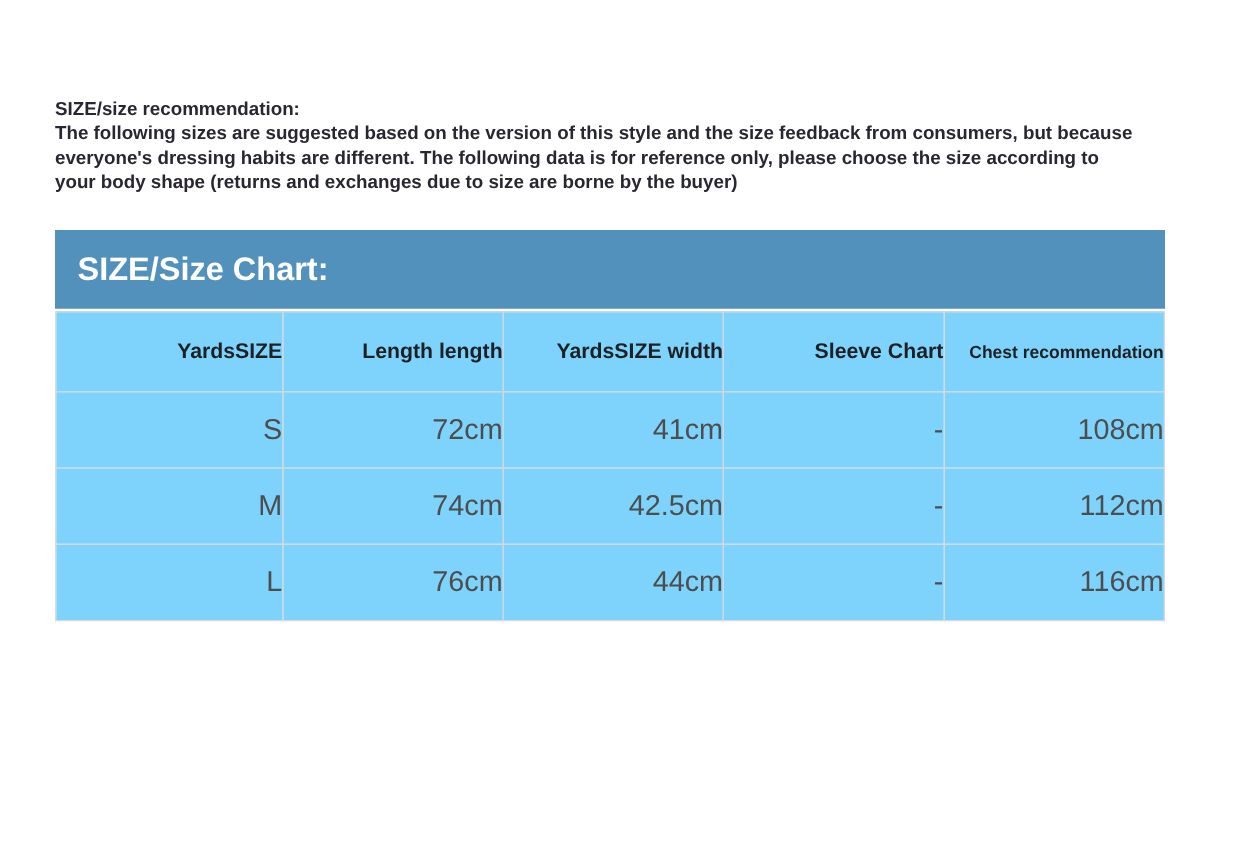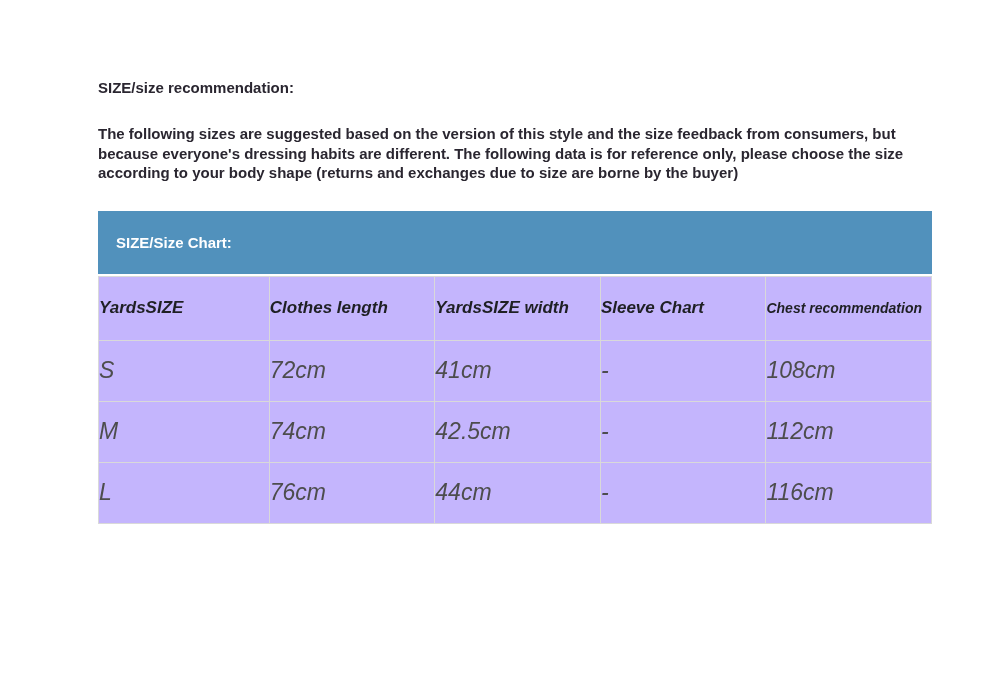--- a/index.html
+++ b/index.html
@@ -7,59 +7,57 @@
   body { font-family: "Liberation Sans", sans-serif; }
 
   .page {
     position: relative;
     width: 1000px;
     height: 674px;
     background: #ffffff;
     overflow: hidden;
   }
   .content {
-    padding: 79px 68px 0 98px;
+    padding: 79px 68px 0 44px;
   }
   .rec-title {
     font-size: 15px;
     font-weight: bold;
     color: var(--heading-text, #2a2630);
     line-height: 18px;
   }
   .rec-text {
-    margin-top: 27px;
     font-size: 15px;
     font-weight: bold;
     color: var(--heading-text, #2a2630);
     line-height: 19.5px;
     max-width: 870px;
   }
   .banner {
     margin-top: 28px;
     height: 63px;
     background: var(--banner-bg, #5191bc);
     color: var(--banner-text, #ffffff);
     display: flex;
     align-items: center;
     padding-left: 18px;
-    font-size: 15px;
+    font-size: 26px;
     font-weight: bold;
   }
   .size-table {
     width: 100%;
     border-collapse: collapse;
     table-layout: fixed;
     margin-top: 2px;
   }
   .size-table th, .size-table td {
     border: 1px solid var(--border, #d9d9d9);
-    text-align: left;
+    text-align: right;
     vertical-align: middle;
-    background: #c4b5fd;
-    font-style: italic;
+    background: #7dd3fc;
   }
   .size-table th {
     height: 64px;
     font-size: 17px;
     font-weight: bold;
     color: var(--header-cell-text, #1f2024);
   }
   .size-table th.small {
     font-size: 14px;
   }
@@ -89,21 +87,21 @@
       <colgroup id="table-cols">
           <col class="c0">
           <col class="c1">
           <col class="c2">
           <col class="c3">
           <col class="c4">
         </colgroup>
       <thead>
         <tr id="table-head-row">
             <th>YardsSIZE</th>
-            <th>Clothes length</th>
+            <th>Length length</th>
             <th>YardsSIZE width</th>
             <th>Sleeve Chart</th>
             <th class="small">Chest recommendation</th>
           </tr>
       </thead>
       <tbody id="table-body">
           <tr>
             <td>S</td>
             <td>72cm</td>
             <td>41cm</td>

